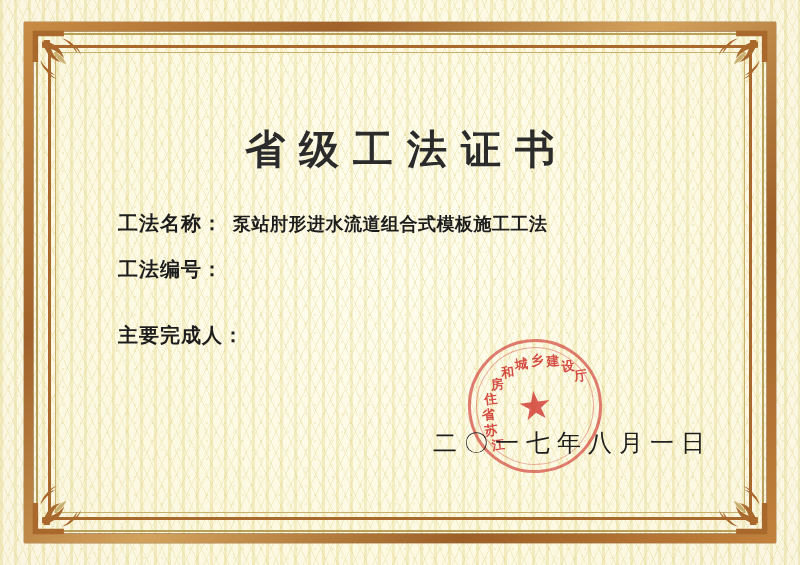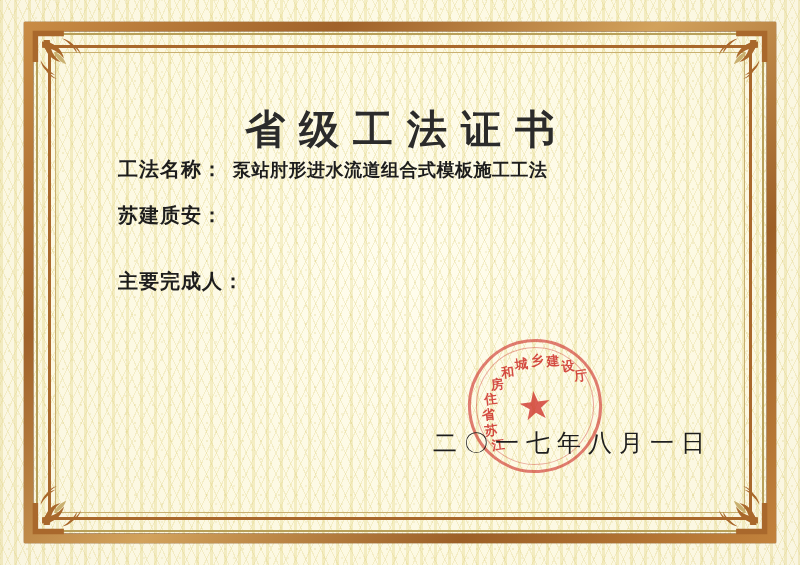--- a/index.html
+++ b/index.html
@@ -123,30 +123,31 @@
   
   .content {
     position: absolute;
     left: 70px;
     top: 70px;
     right: 70px;
     bottom: 70px;
   }
   .cert-title {
     text-align: center;
-    margin-top: 32px;
+    margin-top: 52px;
     font-size: 40px;
     font-weight: bold;
     letter-spacing: 14px;
     color: #2b2b2b;
     text-indent: 14px;
     font-family: "Liberation Serif", "DejaVu Serif", serif;
   }
 
   .fields {
+    margin-top: 34px;
     padding-left: 48px;
   }
   .field-row {
     display: flex;
     align-items: baseline;
     margin-bottom: 21px;
     line-height: 1.2;
   }
   .field-label {
     font-size: 20px;
@@ -309,21 +310,21 @@
     <div class="cert-title">省级工法证书</div>
 
     <div class="fields">
 
       <div class="field-row">
         <span class="field-label">工法名称：</span>
         <span class="field-value bold">泵站肘形进水流道组合式模板施工工法</span>
       </div>
 
       <div class="field-row">
-        <span class="field-label">苏建质安：</span>
+        <span class="field-label">工法编号：</span>
       </div>
 
 
       <div class="field-row">
       </div>
 
       <div class="field-row">
         <span class="field-label">主要完成人：</span>
       </div>
 

